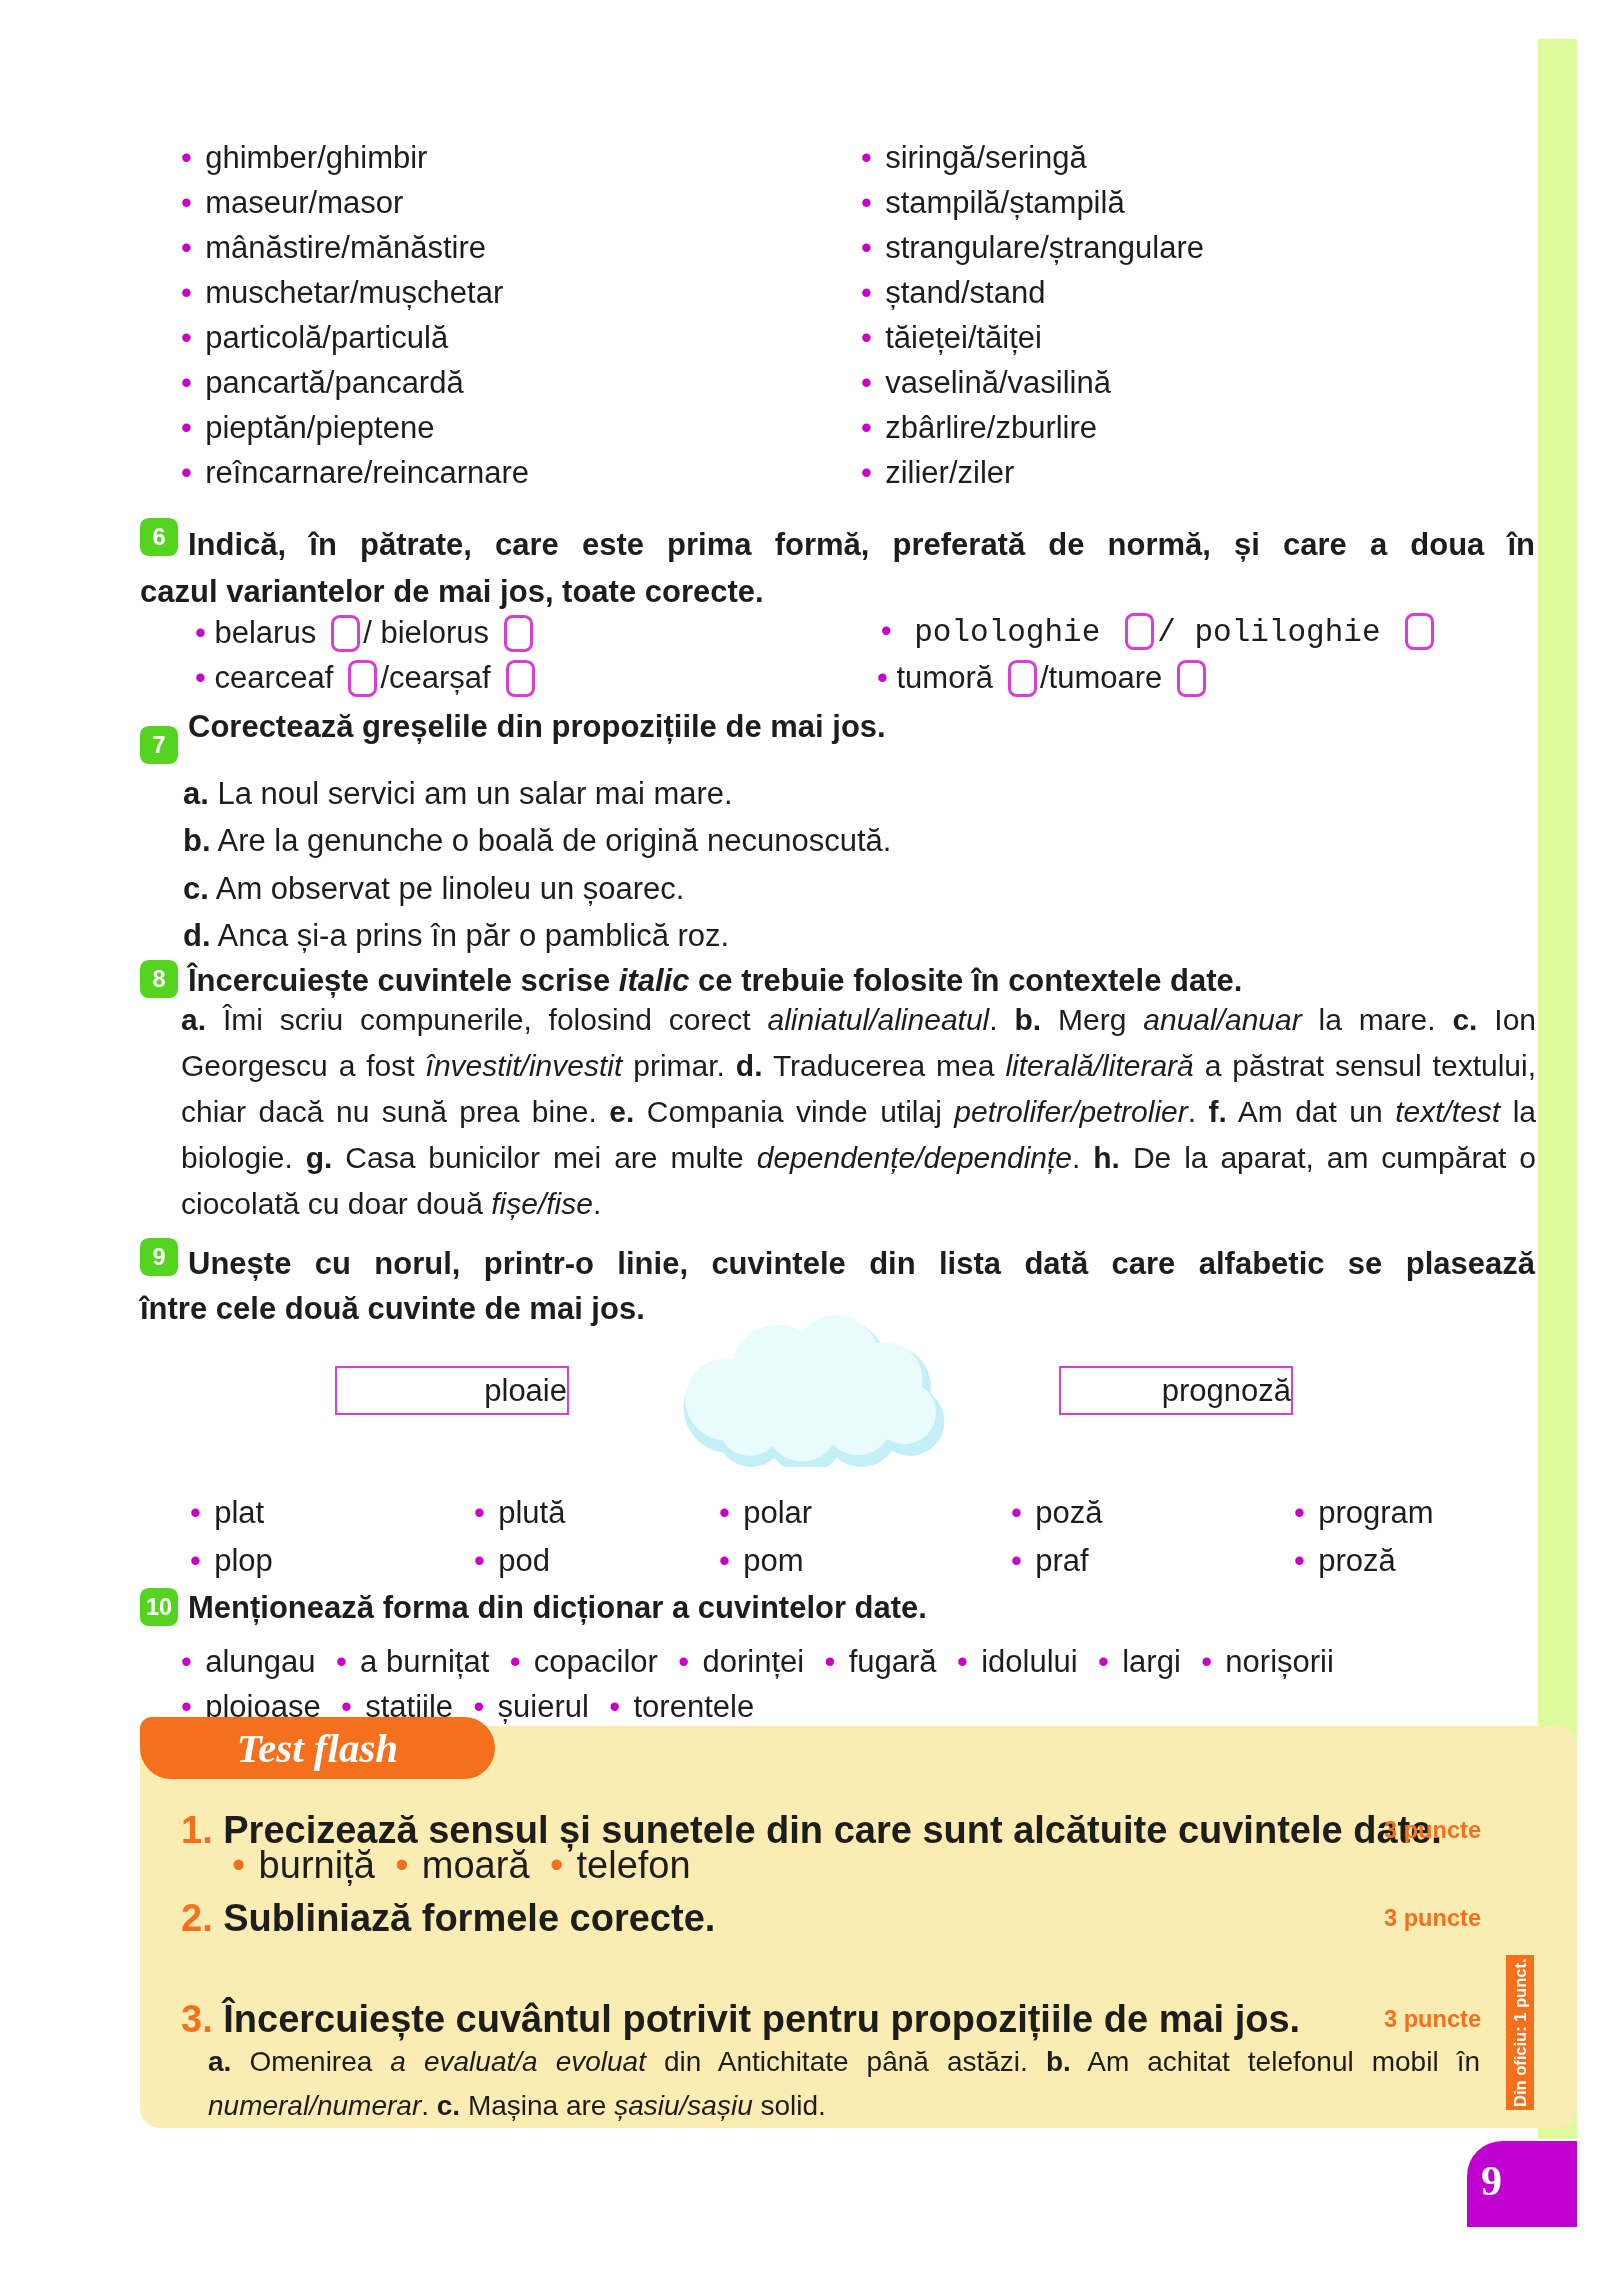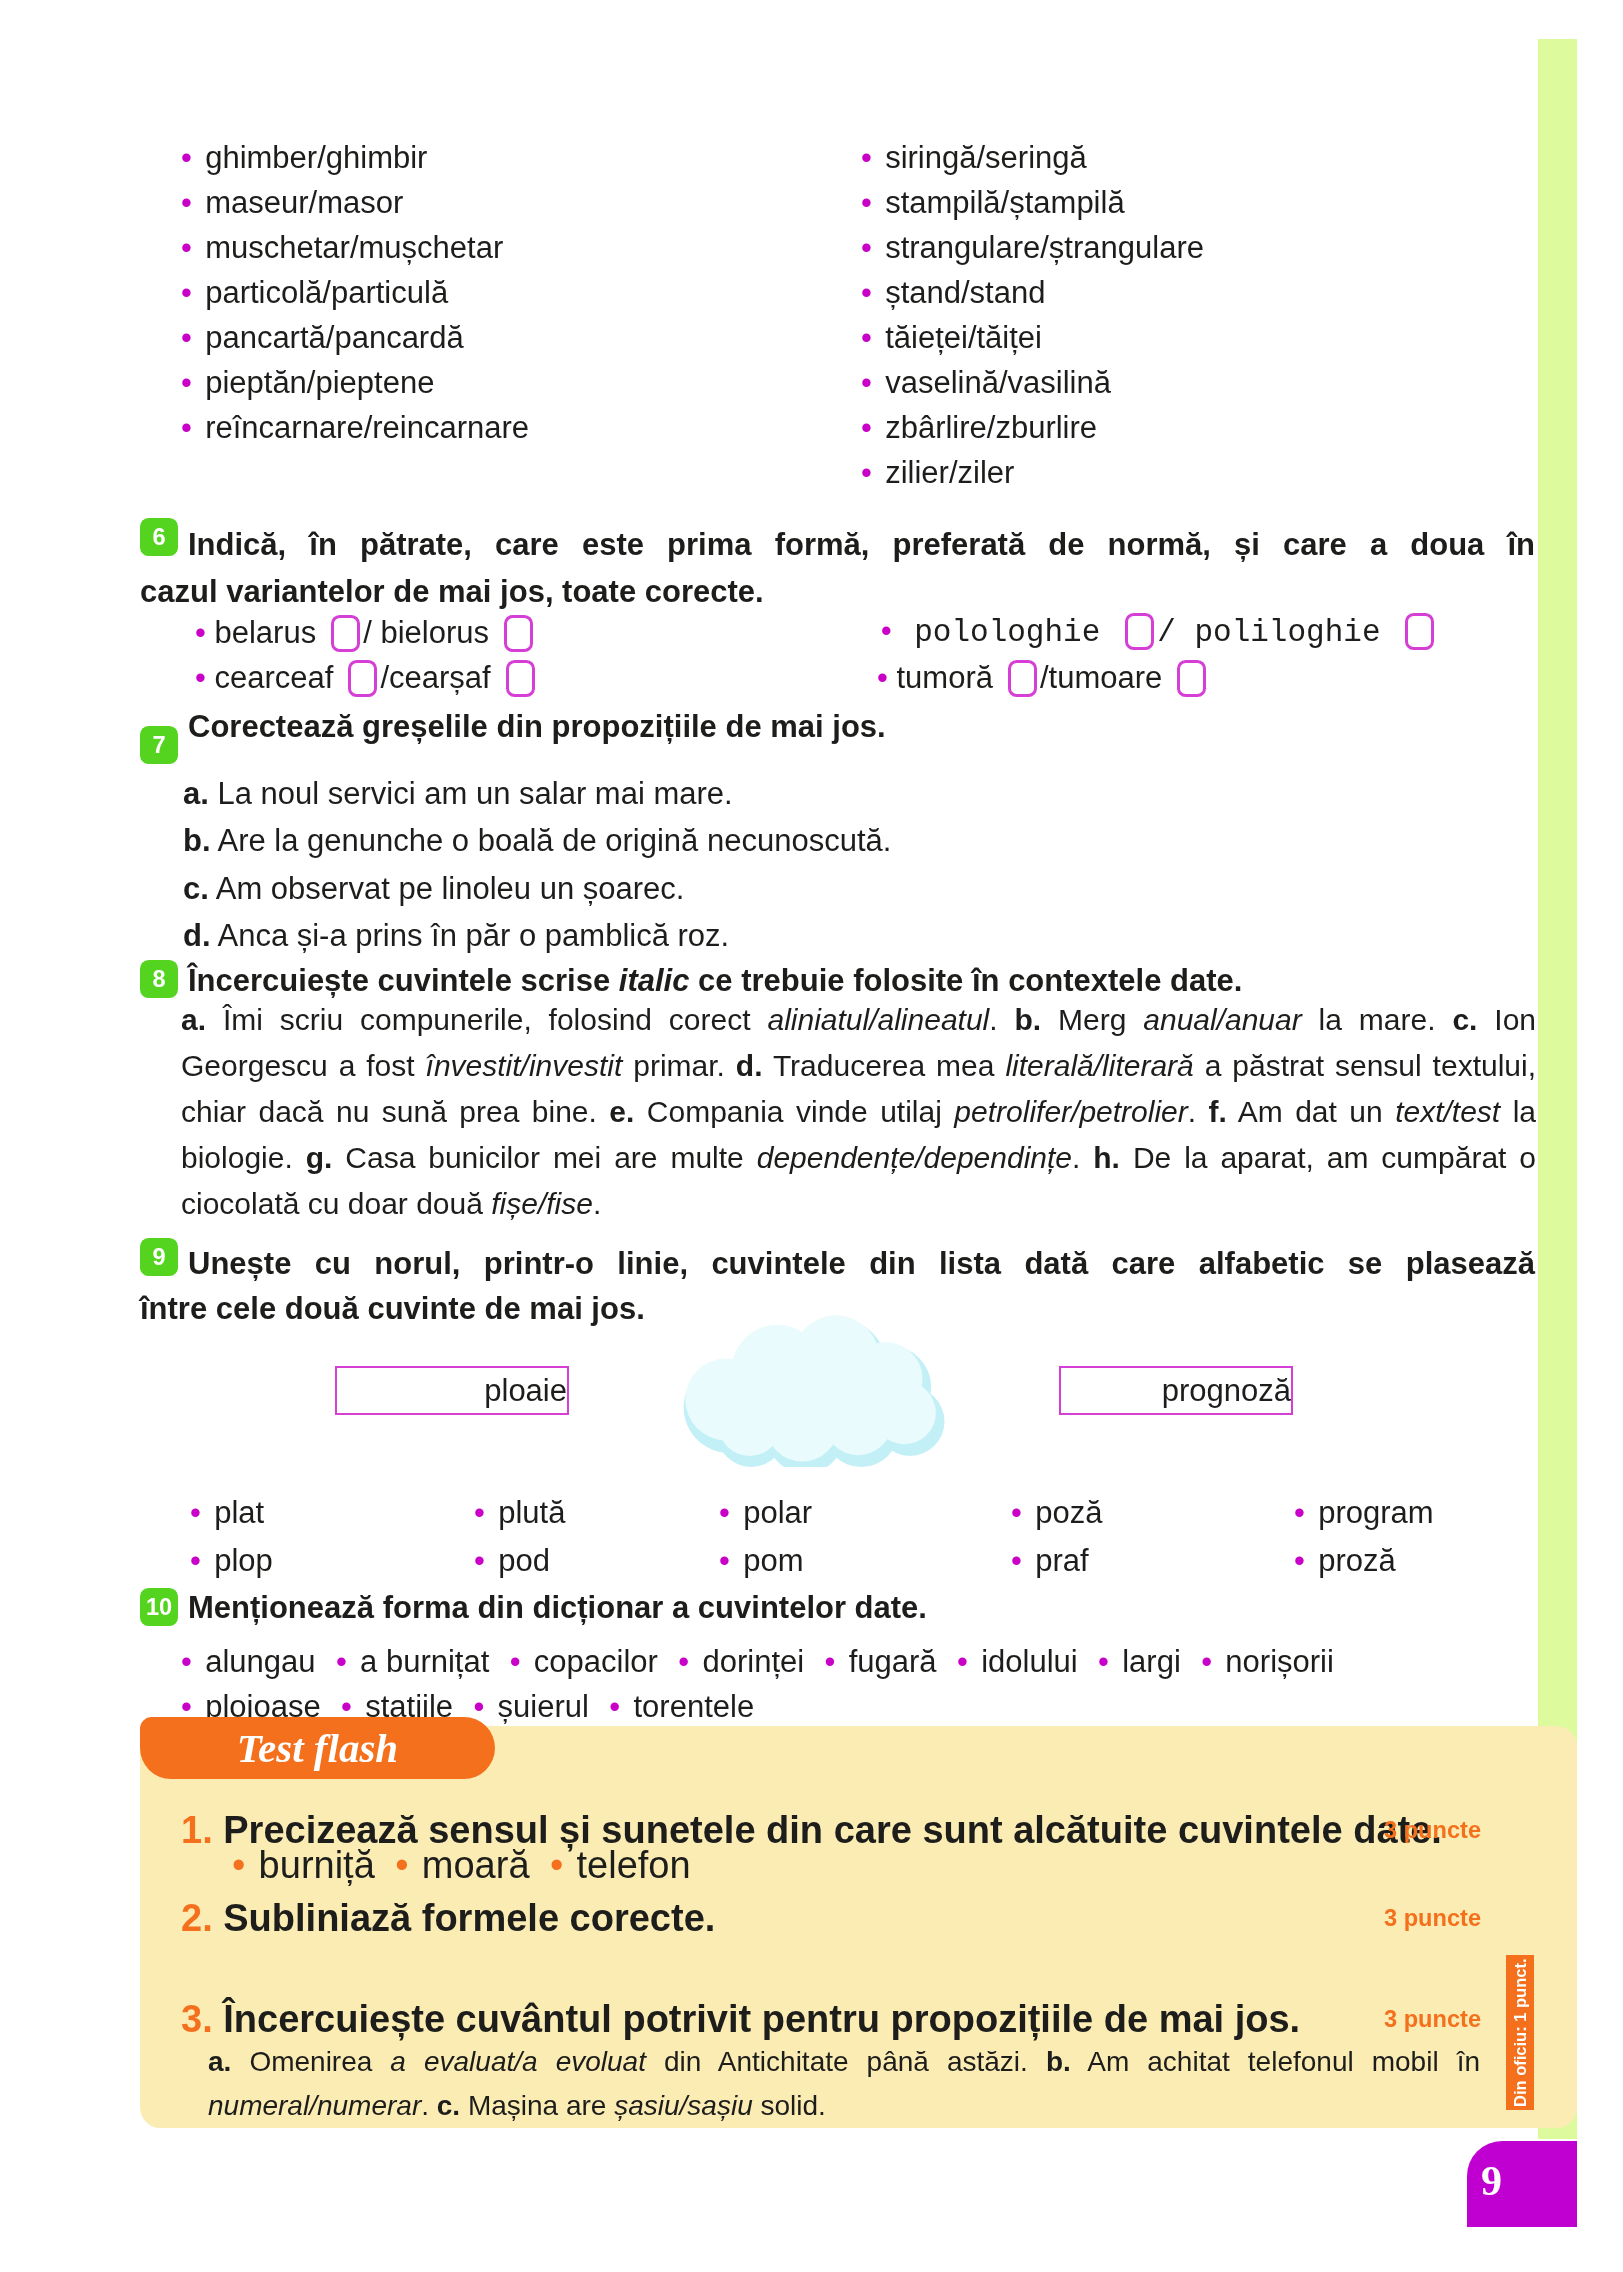--- a/index.html
+++ b/index.html
@@ -70,20 +70,21 @@
 </head>
 <body>
 
 <div class="page">
 
   <div class="greenbar"></div>
 
   <div class="abs vlist" style="left:181px;top:135px;">
       <div class="li"><span class="dot">•</span><span>ghimber/ghimbir</span></div>
       <div class="li"><span class="dot">•</span><span>maseur/masor</span></div>
+      <div class="li"><span class="dot">•</span><span>mânăstire/mănăstire</span></div>
       <div class="li"><span class="dot">•</span><span>muschetar/mușchetar</span></div>
       <div class="li"><span class="dot">•</span><span>particolă/particulă</span></div>
       <div class="li"><span class="dot">•</span><span>pancartă/pancardă</span></div>
       <div class="li"><span class="dot">•</span><span>pieptăn/pieptene</span></div>
       <div class="li"><span class="dot">•</span><span>reîncarnare/reincarnare</span></div>
     </div>
   <div class="abs vlist" style="left:861px;top:135px;">
       <div class="li"><span class="dot">•</span><span>siringă/seringă</span></div>
       <div class="li"><span class="dot">•</span><span>stampilă/ștampilă</span></div>
       <div class="li"><span class="dot">•</span><span>strangulare/ștrangulare</span></div>

